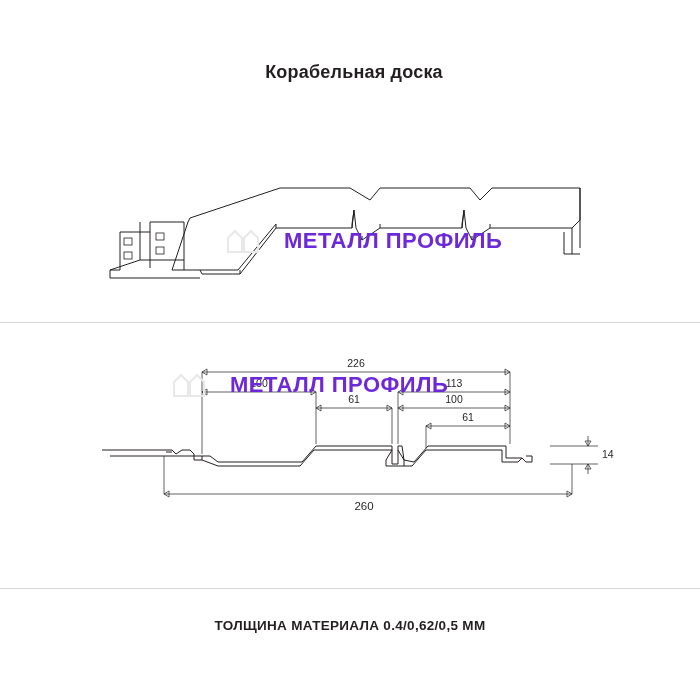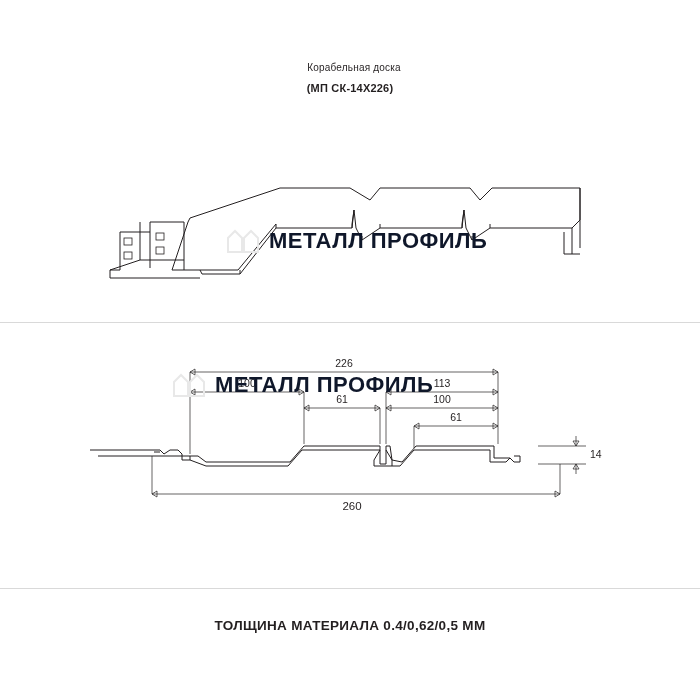--- a/index.html
+++ b/index.html
@@ -27,22 +27,22 @@
     width: 700px;
     text-align: center;
   }
   .title-main {
     font-size: 31px;
     font-weight: bold;
     letter-spacing: 0.5px;
     line-height: 1.15;
   }
   .title-sub {
-    font-size: 10px;
-    font-weight: normal;
+    font-size: 18px;
+    font-weight: bold;
     margin-top: 10px;
     letter-spacing: 0.2px;
     padding-left: 8px;
   }
   .title-code {
     font-size: 11px;
     font-weight: bold;
     margin-top: 9px;
     letter-spacing: 0.2px;
   }
@@ -65,32 +65,32 @@
     background: #d9d9d9;
   }
   #divider-top { top: 322px; }
   #divider-bottom { top: 588px; }
 
   
   .drawing {
     position: absolute;
   }
   #iso-drawing { top: 170px; left: 80px; }
-  #section-drawing { top: 340px; left: 90px; }
+  #section-drawing { top: 340px; left: 102px; }
 
   
   .watermark {
     position: absolute;
     pointer-events: none;
-    color: #0f172a;
+    color: #6d28d9;
     font-weight: bold;
     white-space: nowrap;
     display: flex;
     align-items: center;
-    gap: 9px;
+    gap: 24px;
   }
   #watermark-top {
     top: 228px;
     left: 226px;
     font-size: 22px;
   }
   #watermark-bottom {
     top: 372px;
     left: 172px;
     font-size: 22px;
@@ -112,21 +112,20 @@
     fill: #231f20;
   }
 </style>
 </head>
 <body>
 
 <div class="page">
 
   <div class="title-block">
     <div class="title-sub">Корабельная доска</div>
-    <div class="title-code">(МП СК-14Х226)</div>
   </div>
 
   <div class="drawing" id="iso-drawing">
     <svg width="520" height="140" viewBox="0 0 520 140">
 
       <path class="ln" d="M110 48 L200 18 L270 18 L290 30 L300 18 L390 18 L400 30 L412 18 L500 18 L500 78"></path>
 
       <path class="ln" d="M110 48 L108 52 L92 100 L120 100"></path>
 
       <path class="ln" d="M40 62 L70 62 L70 52 L104 52"></path>

